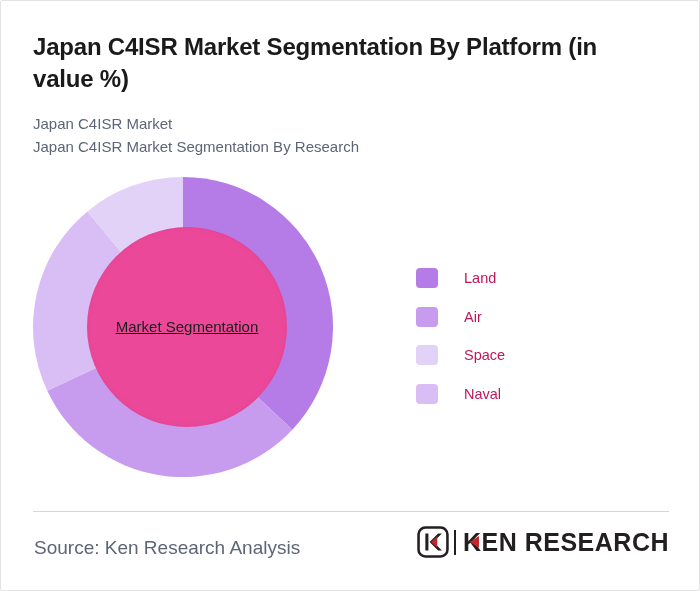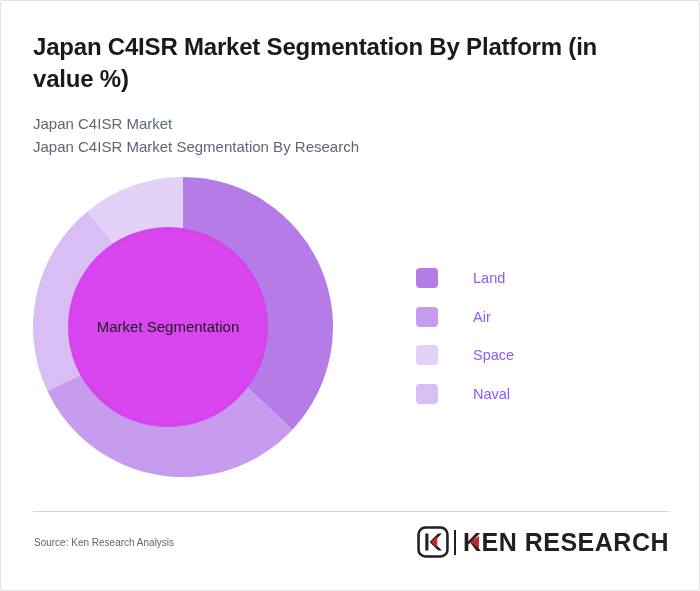--- a/index.html
+++ b/index.html
@@ -55,30 +55,31 @@
   }
   .donut-wrap {
     position: absolute;
     left: 0;
     top: 0;
     width: 300px;
     height: 300px;
   }
   .donut-center {
     position: absolute;
-    left: 35px;
+    left: 54px;
     top: 50px;
     width: 200px;
     height: 200px;
     border-radius: 50%;
-    background: #d946ef;
+    background: #ec4899;
     display: flex;
     align-items: center;
     justify-content: center;
     box-shadow: 0 0 6px rgba(0,0,0,0.06) inset;
+    text-decoration: underline;
   }
   .donut-center-label {
     font-size: 15px;
     color: #1d1d1d;
     text-align: center;
     padding: 0 8px;
     line-height: 1.2;
   }
   .legend {
     position: absolute;
@@ -91,38 +92,38 @@
     align-items: center;
     height: 38.5px;
   }
   .legend-swatch {
     width: 22px;
     height: 20px;
     border-radius: 4px;
     flex: 0 0 auto;
   }
   .legend-label {
-    margin-left: 35px;
+    margin-left: 26px;
     font-size: 14.5px;
-    color: #8b5cf6;
+    color: #be185d;
     white-space: nowrap;
   }
   .divider {
     position: absolute;
     left: 32px;
     top: 510px;
     width: 636px;
     height: 1px;
     background: #d6d6d6;
   }
   .source {
     position: absolute;
     left: 33px;
     top: 536px;
-    font-size: 10px;
+    font-size: 19px;
     color: #5d6577;
   }
   .logo {
     position: absolute;
     right: 30px;
     top: 522px;
     height: 38px;
     display: flex;
     align-items: center;
   }

